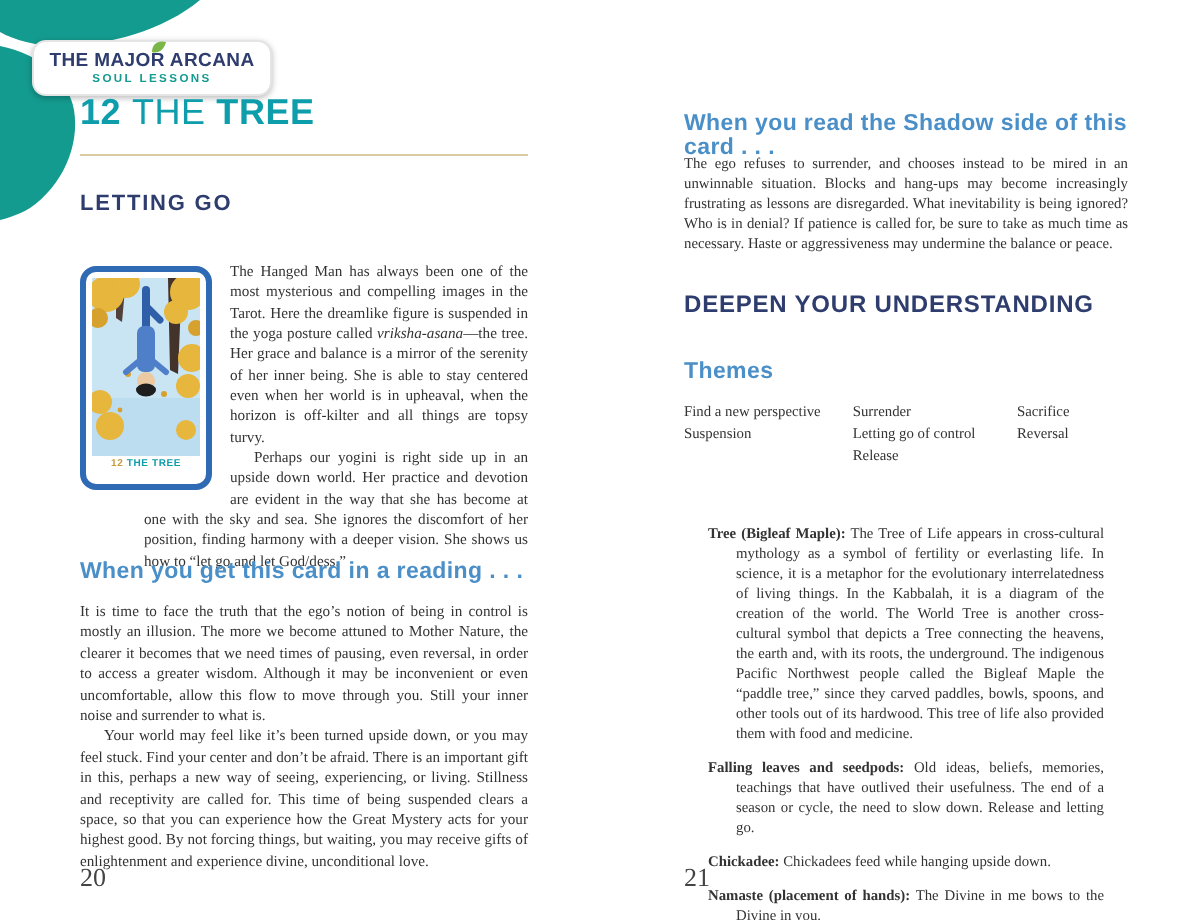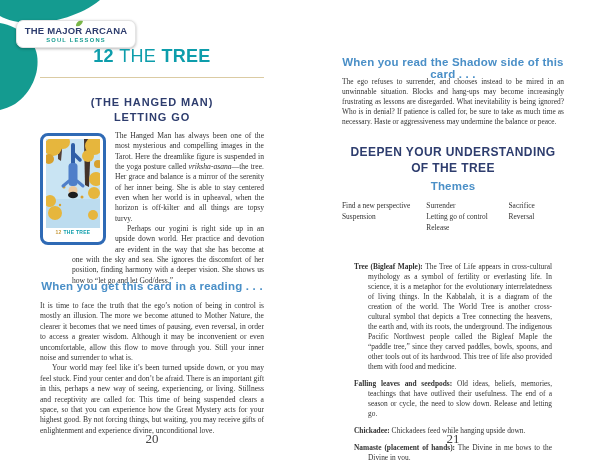--- a/index.html
+++ b/index.html
@@ -13,21 +13,21 @@
   #badge{position:absolute;left:16px;top:20px;width:110px;background:#ffffff;
          border:1px solid #e4e4e4;border-radius:7px;padding:4px 4px 3px;
          box-shadow:0 1px 3px rgba(0,0,0,.28);text-align:center;
          font-family:"Liberation Sans",sans-serif;}
   #badge .l1{font-size:9.5px;font-weight:bold;color:#2e3d6e;letter-spacing:.2px;line-height:11px;}
   #badge .l2{font-size:5.8px;font-weight:bold;color:#149b90;letter-spacing:1.2px;line-height:8px;}
   #badge .leaf{position:absolute;left:58px;top:-1px;}
 
   
   .abs{position:absolute;}
-  .ctr{text-align:center;}
+  .ctr{text-align:left;}
   .sans{font-family:"Liberation Sans",sans-serif;}
 
   
   #chapter-title{left:40px;top:46px;width:224px;color:#0d9dab;font-size:18px;
                  font-weight:bold;letter-spacing:.3px;}
   #chapter-title .lt{font-weight:normal;}
   #title-rule{left:40px;top:77px;width:224px;height:1.4px;background:#dbcba3;}
   #subtitle{left:40px;top:95px;width:224px;color:#2e3d6e;font-size:11px;font-weight:bold;
             letter-spacing:.9px;line-height:14.5px;}
   #intro{left:40px;top:131px;width:224px;font-size:7.6px;line-height:10.35px;text-align:justify;}
@@ -85,21 +85,20 @@
   </div>
 
   <div id="chapter-title" class="abs ctr sans">
     <span>12</span>
     <span class="lt">THE</span>
     <span>TREE</span>
   </div>
   <div id="title-rule" class="abs"></div>
 
   <div id="subtitle" class="abs ctr sans">
-    <div>(THE HANGED MAN)</div>
     <div>LETTING GO</div>
   </div>
 
   <div id="intro" class="abs">
     <div class="card-wrap">
       <svg width="54" height="89" viewBox="0 0 54 89">
         <rect x="0" y="0" width="54" height="89" fill="#c9e4f3"></rect>
         <rect x="0" y="60" width="54" height="29" fill="#bcdcef"></rect>
 
         <path d="M38,0 L45,0 L43,48 L39,46 Z" fill="#43332a"></path>
@@ -153,21 +152,20 @@
   <div id="page-num-left" class="abs ctr pagenum">20</div>
 
   <div id="shadow-heading" class="abs ctr sans blue-heading">When you read the Shadow side of this card . . .</div>
 
   <div id="shadow-text" class="abs">
     <p style="margin:0">The ego refuses to surrender, and chooses instead to be mired in an unwinnable situation. Blocks and hang-ups may become increasingly frustrating as lessons are disregarded. What inevitability is being ignored? Who is in denial? If patience is called for, be sure to take as much time as necessary. Haste or aggressiveness may undermine the balance or peace.</p>
   </div>
 
   <div id="deepen" class="abs ctr sans">
     <div>DEEPEN YOUR UNDERSTANDING</div>
-    <div>OF THE TREE</div>
   </div>
 
   <div id="themes-heading" class="abs ctr sans blue-heading">Themes</div>
 
   <div id="themes-grid" class="abs">
     <div>
       <div class="titem">Find a new perspective</div>
       <div class="titem">Suspension</div>
     </div>
     <div>

